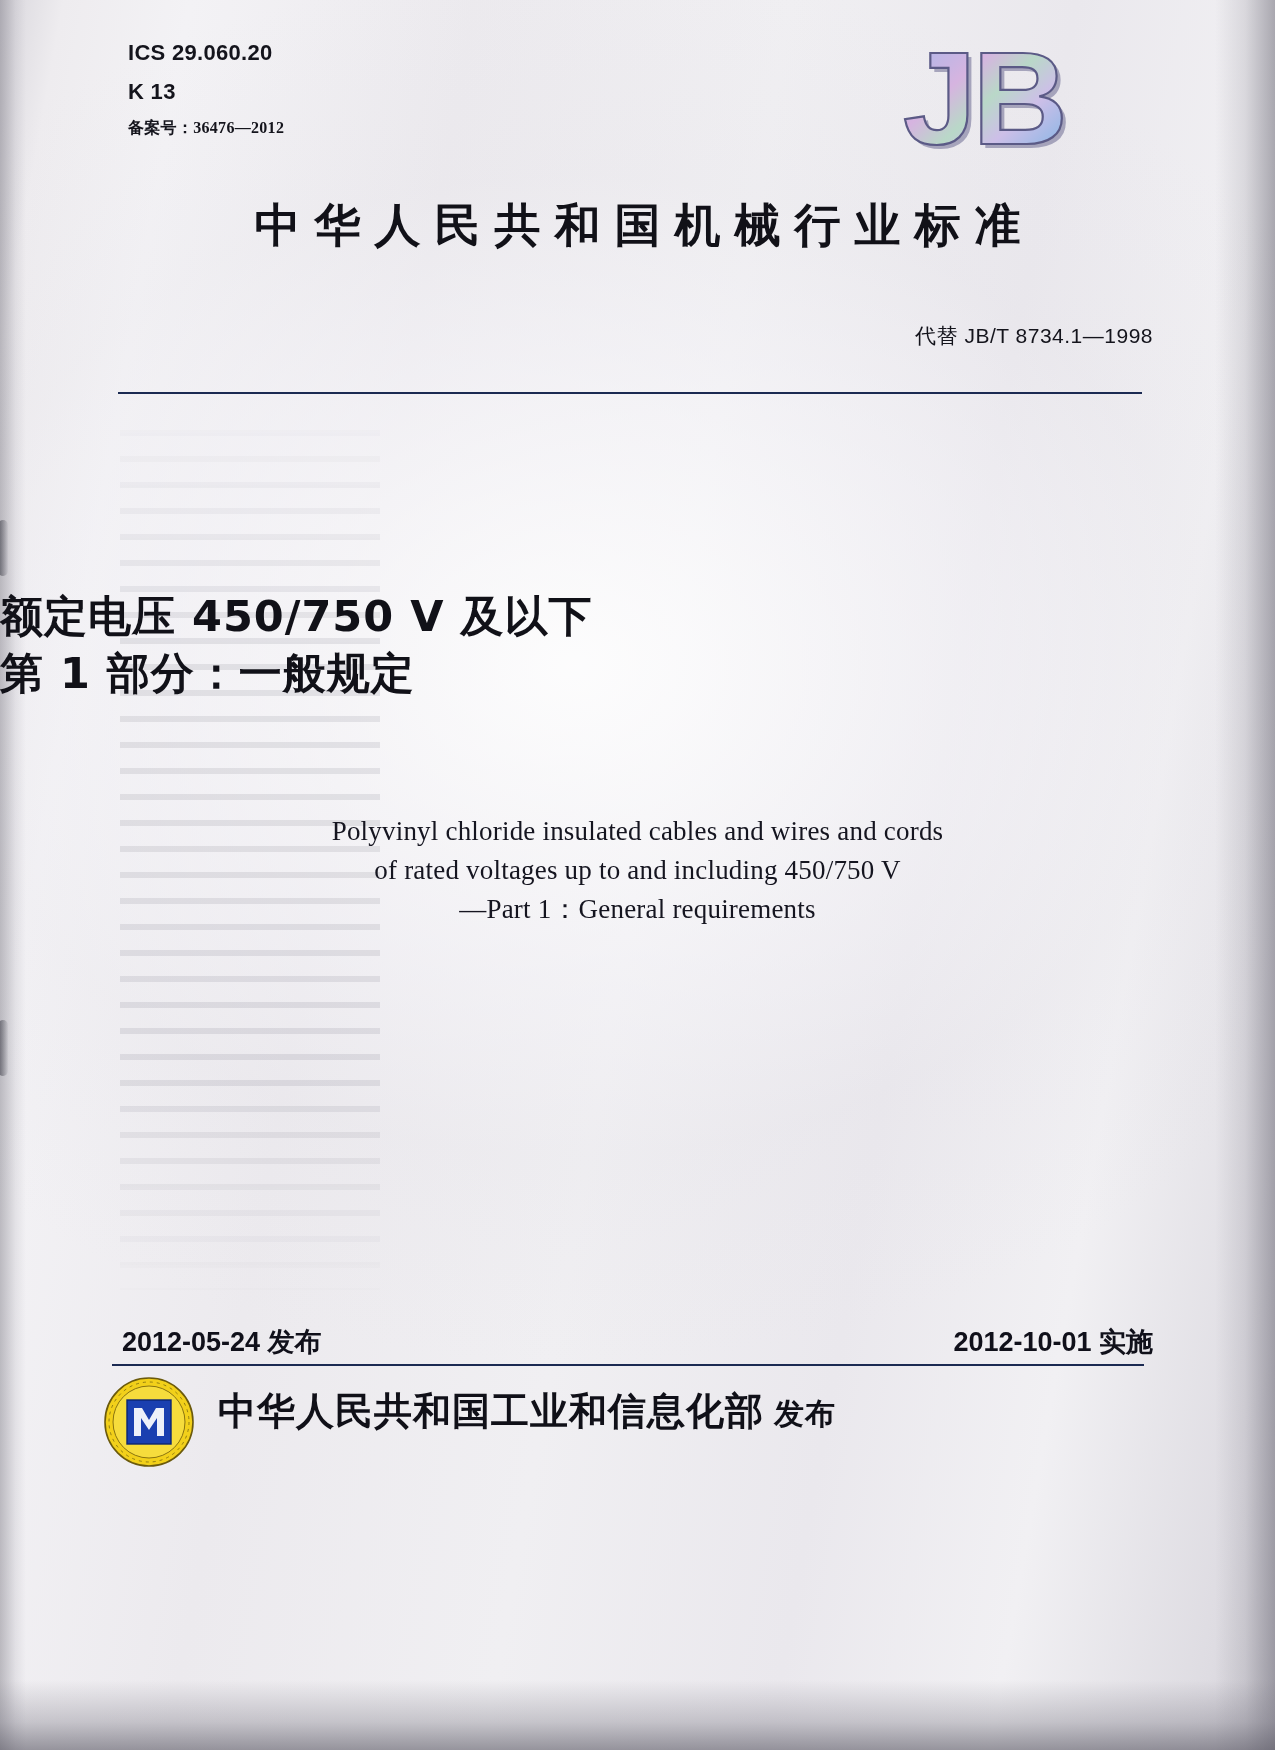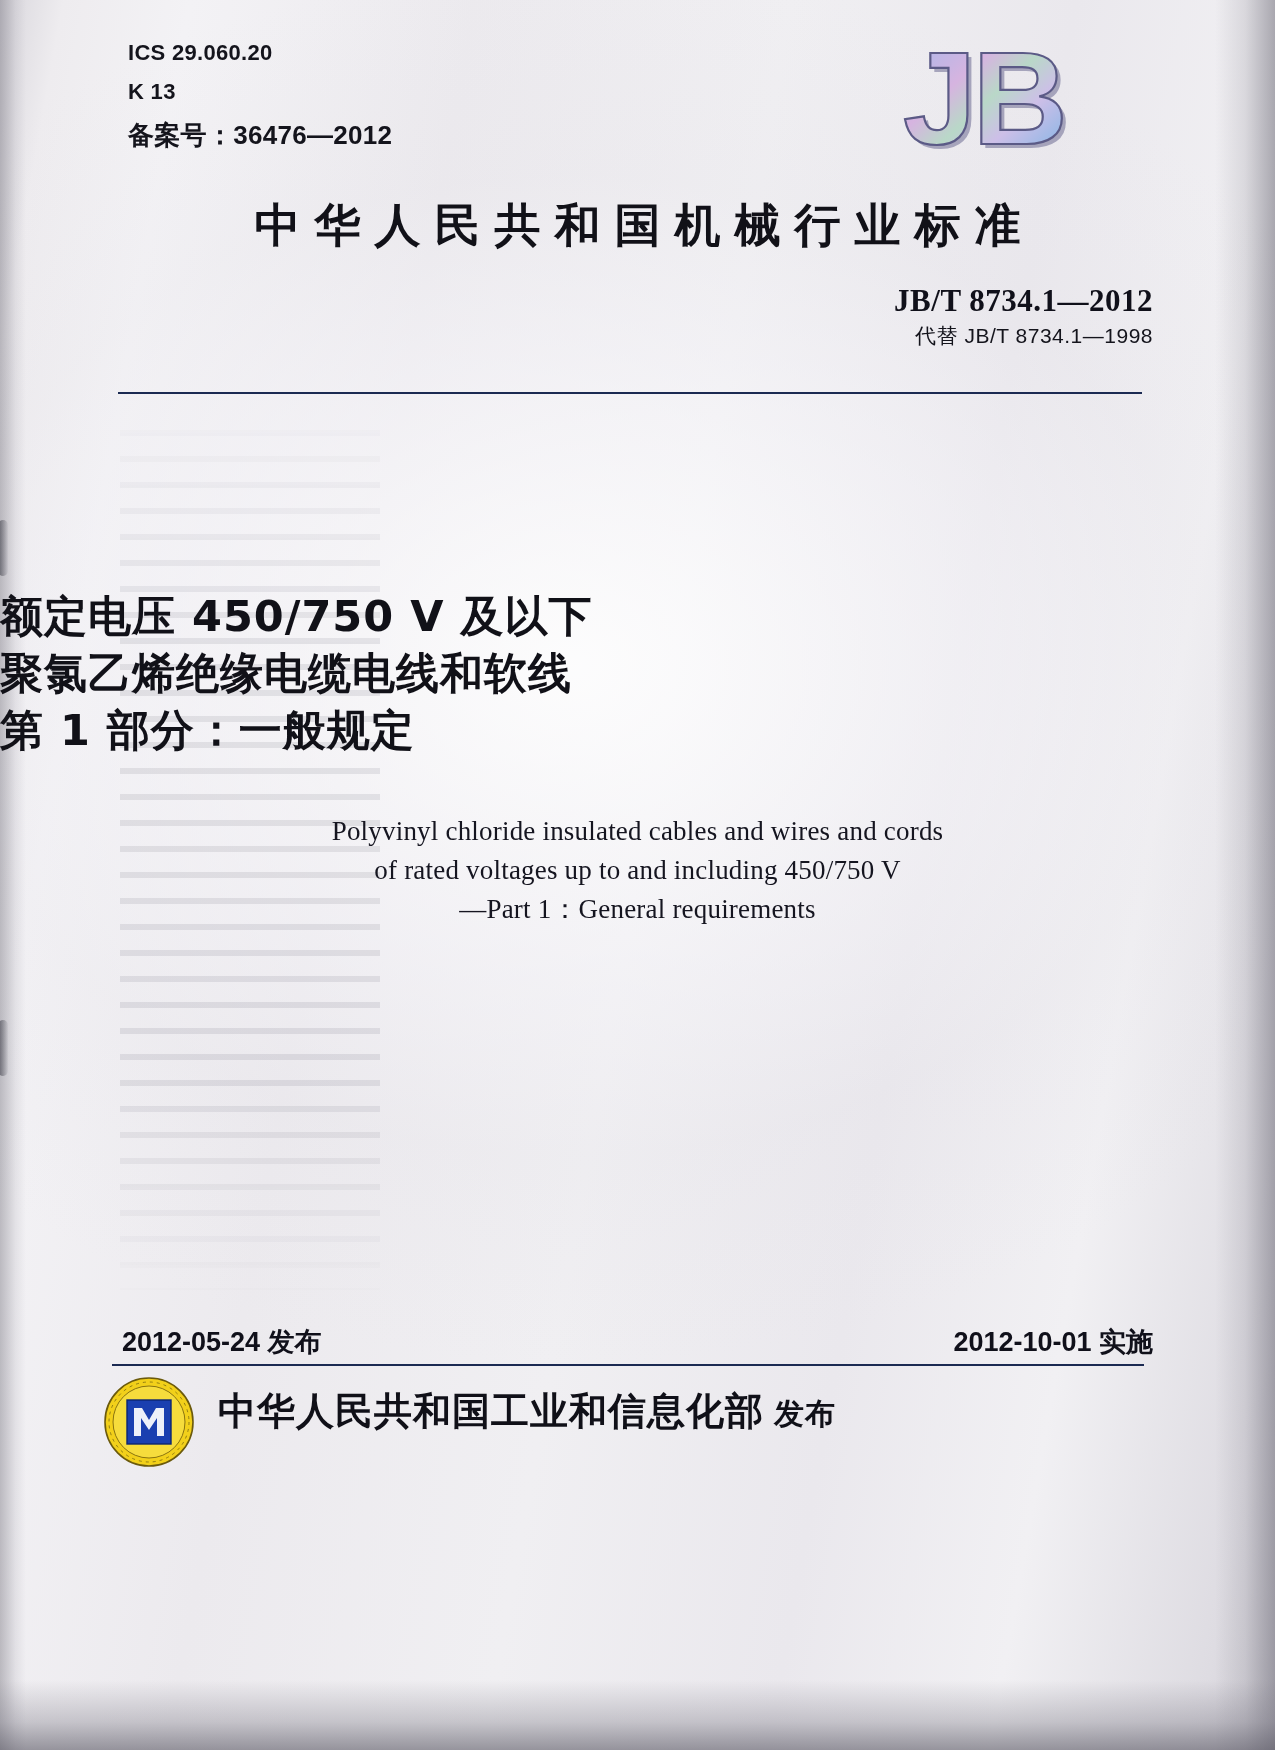--- a/index.html
+++ b/index.html
@@ -72,21 +72,21 @@
   
   .meta {
     position: absolute;
     left: 128px;
     color: #14141c;
     font-weight: bold;
     letter-spacing: 0.3px;
   }
   #meta-ics { top: 40px; font-size: 22px; }
   #meta-k   { top: 79px; font-size: 22px; }
-  #meta-rec { top: 118px; font-size: 26px; font-weight: bold; }
+  #meta-rec { top: 118px; font-size: 16px; font-weight: bold; font-family: Liberation Serif, serif; }
 
   
   #jb-logo {
     position: absolute;
     right: 122px;
     top: 36px;
     width: 250px;
     height: 130px;
   }
   #jb-logo svg { display:block; }
@@ -246,28 +246,26 @@
             <stop offset="100%" stop-color="#c7c2ea"></stop>
           </linearGradient>
         </defs>
         <text x="4" y="112" font-family="Liberation Sans, sans-serif" font-size="132" font-weight="bold" fill="#6e6c94" opacity="0.55" letter-spacing="-4">JB</text>
         <text x="0" y="108" font-family="Liberation Sans, sans-serif" font-size="132" font-weight="bold" fill="url(#jbgrad)" stroke="#5b5a86" stroke-width="2.2" letter-spacing="-4">JB</text>
       </svg>
     </div>
 
     <div id="cn-standard-title">中华人民共和国机械行业标准</div>
 
-    <div id="std-number">JB/T 8734.1—2012</div>
     <div id="std-replaces">代替 JB/T 8734.1—1998</div>
 
     <div id="rule-top"></div>
 
     <div id="title-cn">
       <div class="line">额定电压 450/750 V 及以下</div>
-      <div class="line">聚氯乙烯绝缘电缆电线和软线</div>
       <div class="line">第 1 部分：一般规定</div>
     </div>
 
     <div id="title-en">
       <div class="line">Polyvinyl chloride insulated cables and wires and cords</div>
       <div class="line">of rated voltages up to and including 450/750 V</div>
       <div class="line">—Part 1：General requirements</div>
     </div>
 
     <div id="date-issue">2012-05-24 发布</div>

